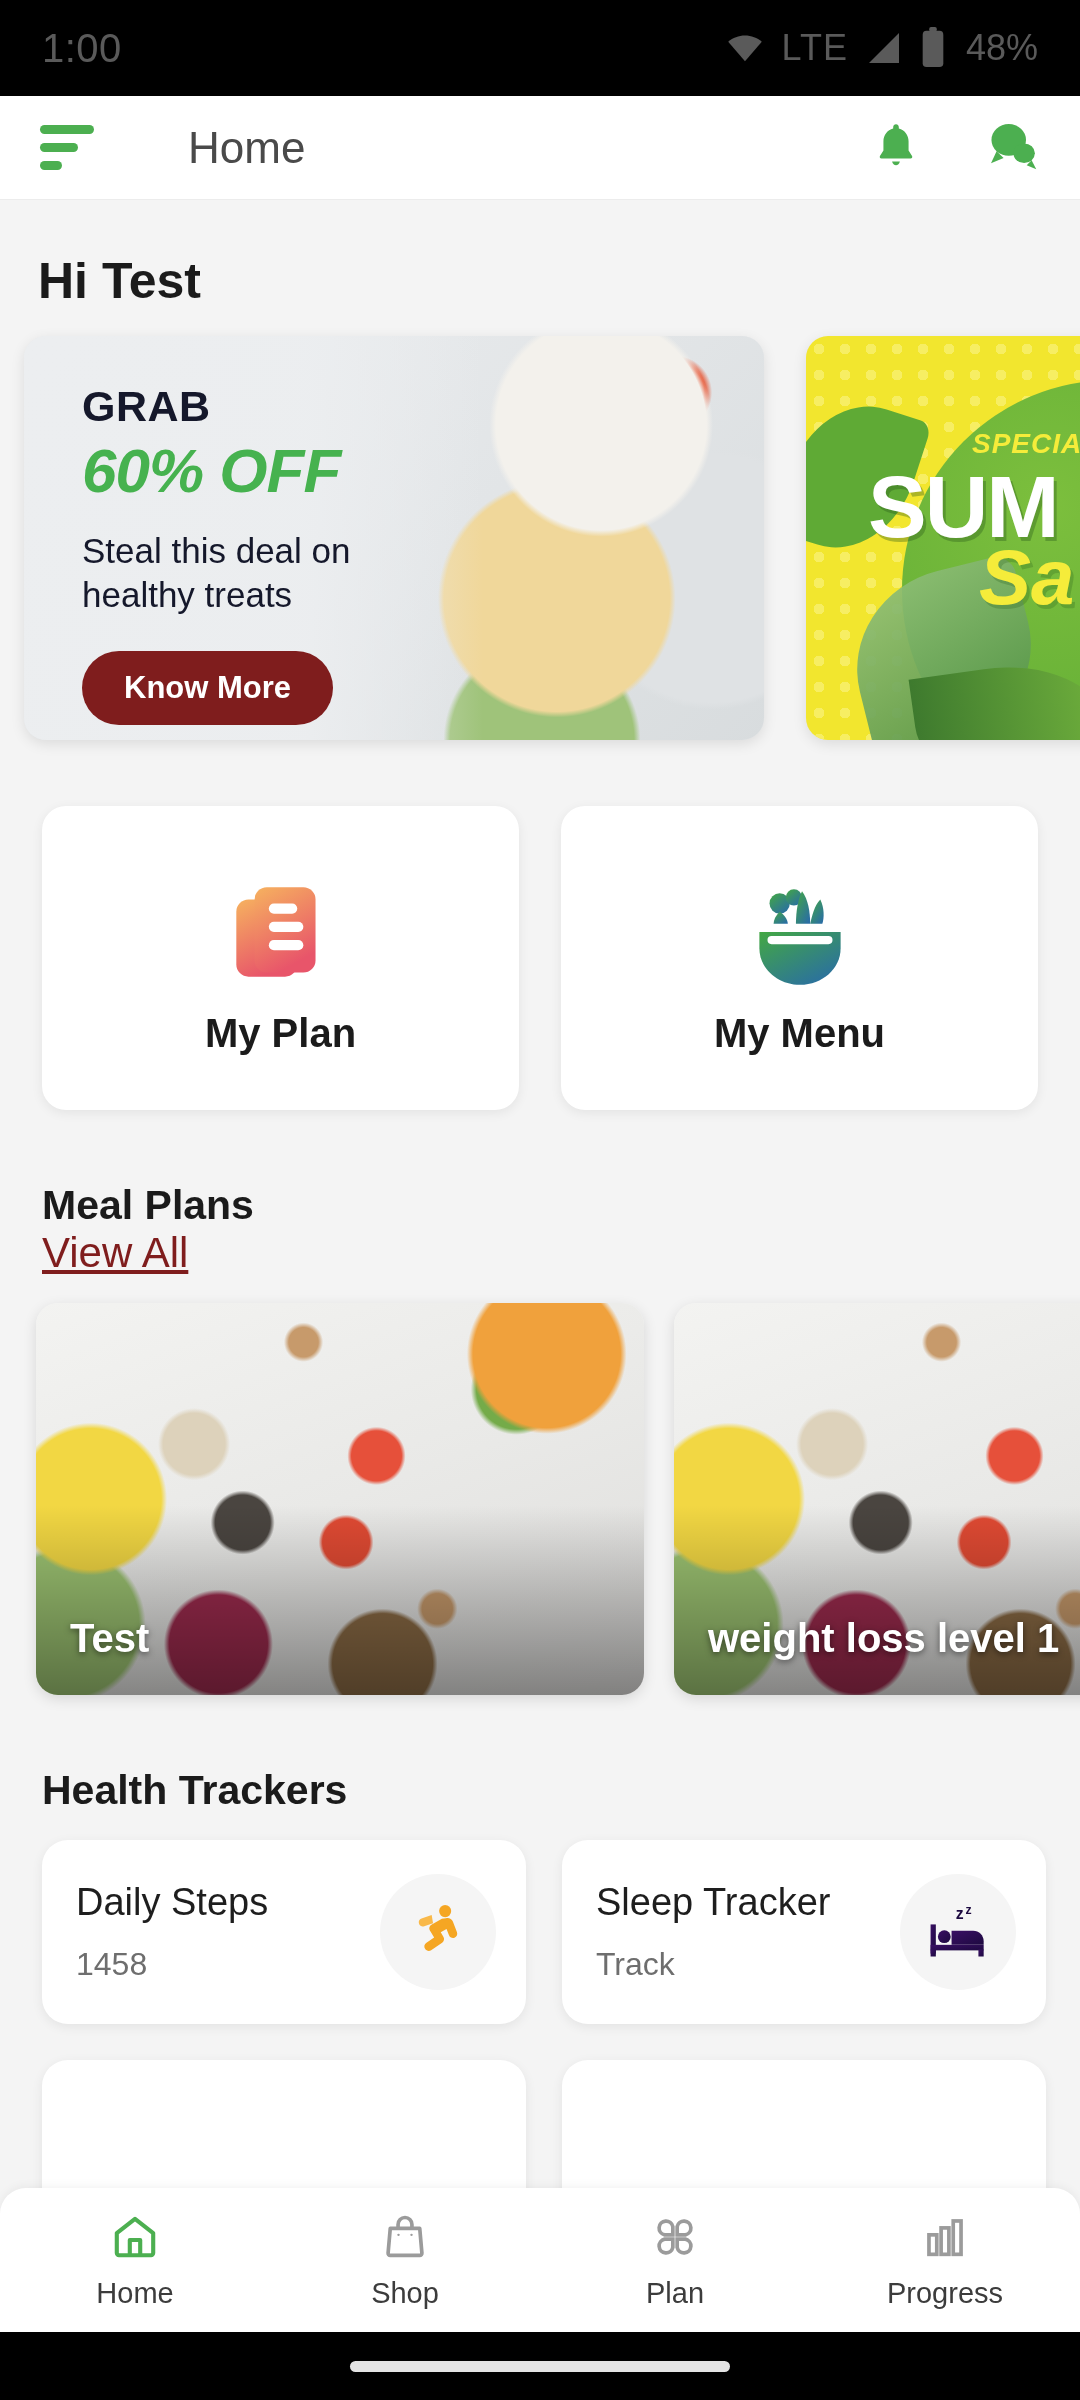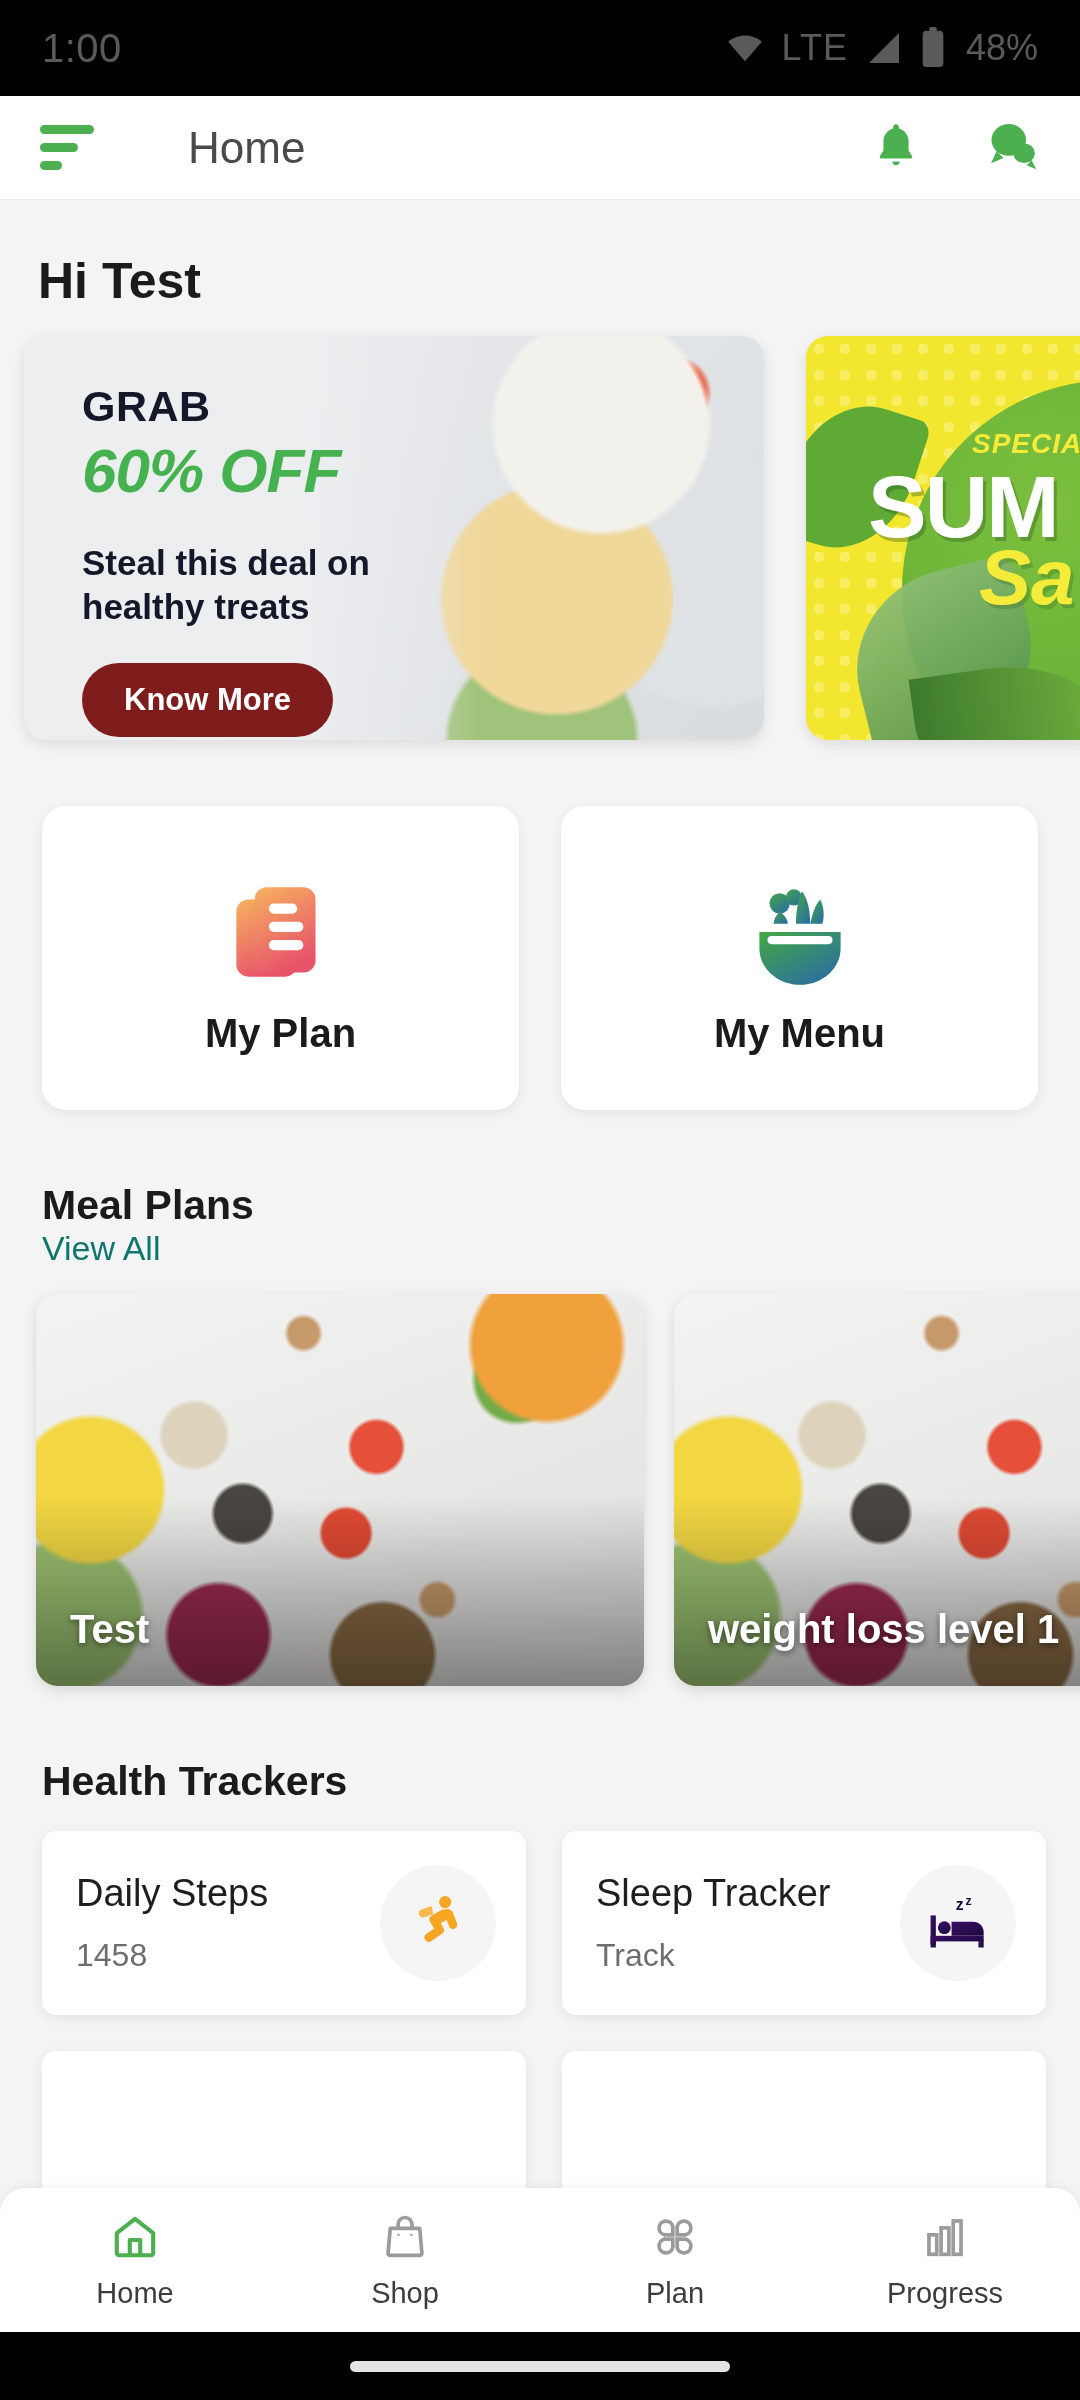--- a/index.html
+++ b/index.html
@@ -64,21 +64,21 @@
   .promo-a .veil {
     position:absolute; inset:0;
     background:linear-gradient(90deg, rgba(236,238,240,.97) 0%, rgba(236,238,240,.93) 38%, rgba(236,238,240,0) 62%);
   }
   .promo-text { position:absolute; left:58px; top:46px; }
   .grab { font-size:43px; font-weight:700; color:#15182b; letter-spacing:.5px; }
   .off {
     font-size:62px; font-weight:800; font-style:italic; color:#46b24f;
     margin-top:4px; letter-spacing:-1px;
   }
-  .steal { font-size:35px; font-weight:700; color:#15182b; margin-top:35px; line-height:1.26; }
+  .steal { font-size:35px; font-weight:400; color:#15182b; margin-top:23px; line-height:1.26; }
   .know-more {
     margin-top:34px; display:inline-block;
     background:#7f1d1d; color:#ffffff; font-size:31px; font-weight:700;
     padding:19px 42px; border-radius:40px; cursor:pointer; border:0;
     font-family:"Liberation Sans", sans-serif;
   }
   .promo-b { width:300px; background:#f2e62e; }
   .promo-b .dots {
     position:absolute; inset:0;
     background-image:radial-gradient(#f7ee63 28%, transparent 29%);
@@ -128,21 +128,21 @@
   .tile-icon { height:150px; display:flex; align-items:center; justify-content:center; }
   .tile-label { font-size:40px; font-weight:700; color:#1b1b1b; }
 
   
   .sec-head {
     display:flex; align-items:baseline; justify-content:space-between;
     padding:72px 42px 26px;
     flex-direction:column;
   }
   .sec-title { font-size:41px; font-weight:700; color:#1b1b1b; }
-  .sec-link { font-size:34px; color:#0f766e; cursor:pointer; }
+  .sec-link { font-size:42px; color:#7f1d1d; cursor:pointer;text-decoration:underline; }
 
   
   .meal-row { display:flex; gap:30px; padding:0 36px; height:392px; }
   .meal-card {
     flex:0 0 auto; width:608px; border-radius:22px; overflow:hidden;
     position:relative; box-shadow:0 4px 14px rgba(0,0,0,.12); cursor:pointer;
   }
   .meal-photo {
     position:absolute; inset:0;
     background:
@@ -167,21 +167,21 @@
   .meal-title {
     position:absolute; left:34px; bottom:34px; color:#ffffff;
     font-size:40px; font-weight:700; white-space:nowrap;
     text-shadow:0 2px 6px rgba(0,0,0,.5);
   }
 
   
   .track-row { display:flex; gap:36px; padding:0 42px 36px; }
   .track-card {
     flex:0 0 auto; width:484px; height:184px; background:#ffffff;
-    border-radius:14px; box-shadow:0 3px 12px rgba(0,0,0,.07);
+    border-radius:26px; box-shadow:0 3px 12px rgba(0,0,0,.07);
     display:flex; align-items:center; padding:0 30px 0 34px; cursor:pointer;
   }
   .track-texts { flex:1; }
   .track-name { font-size:38px; color:#1e1e1e; }
   .track-val { font-size:32px; color:#6e6e6e; margin-top:22px; }
   .track-badge {
     width:116px; height:116px; border-radius:50%; background:#f5f5f5;
     display:flex; align-items:center; justify-content:center; flex:0 0 auto;
   }
 

